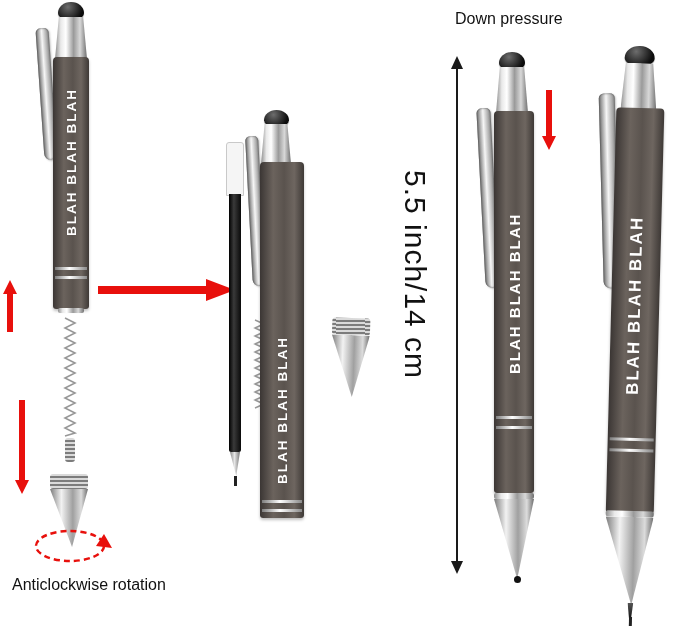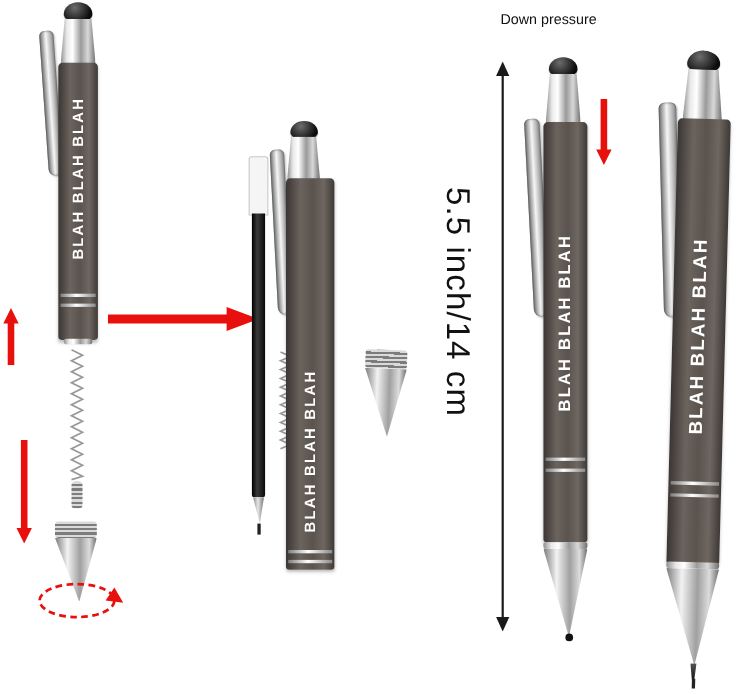--- a/index.html
+++ b/index.html
@@ -77,21 +77,21 @@
     position:absolute; background: linear-gradient(90deg,#000,#3a3a3a 40%,#0a0a0a);
     border-radius:0 0 2px 2px;
   }
   .refill-tip {
     position:absolute; clip-path: polygon(0 0,100% 0,62% 100%);
     background: linear-gradient(90deg,#8a8a8a,#e6e6e6 45%,#777);
   }
   .refill-point { position:absolute; background:#222; }
 
   
-  .note { position:absolute; color:#111; font-size:13px; }
+  .note { position:absolute; color:#111; font-size:16px; }
   .length-label {
     position:absolute; color:#111; font-size:30px; letter-spacing:1px;
     writing-mode: vertical-rl; white-space:nowrap;
   }
 </style>
 </head>
 <body>
 
 <div class="canvas">
 
@@ -118,20 +118,21 @@
   <svg class="abs" style="left:2px; top:280px;" width="16" height="52" viewBox="0 0 16 52">
     <polygon points="8,0 15,14 11,14 11,52 5,52 5,14 1,14" fill="#e8100c"></polygon>
   </svg>
   <svg class="abs" style="left:14px; top:400px;" width="16" height="94" viewBox="0 0 16 94">
     <polygon points="5,0 11,0 11,80 15,80 8,94 1,80 5,80" fill="#e8100c"></polygon>
   </svg>
   <svg class="abs" style="left:28px; top:516px;" width="84" height="58" viewBox="0 0 84 58">
     <ellipse cx="42" cy="30" rx="34" ry="15" fill="none" stroke="#e8100c" stroke-width="2.5" stroke-dasharray="6 4"></ellipse>
     <polygon points="76,18 84,32 68,30" fill="#e8100c"></polygon>
   </svg>
+  <div class="note" style="left:12px; top:576px;">Anticlockwise rotation</div>
 
   <svg class="abs" style="left:98px; top:276px;" width="138" height="28" viewBox="0 0 138 28">
     <polygon points="0,10 108,10 108,3 137,14 108,25 108,18 0,18" fill="#e8100c"></polygon>
   </svg>
 
   <div class="pen-group" style="left:222px; top:142px; width:26px; height:348px;">
     <div class="refill-top" style="left:4px; top:0; width:16px; height:52px;"></div>
     <div class="refill-tube" style="left:7px; top:52px; width:12px; height:258px;"></div>
     <div class="refill-tip" style="left:8px; top:310px; width:10px; height:24px;"></div>
     <div class="refill-point" style="left:12px; top:334px; width:3px; height:10px;"></div>

